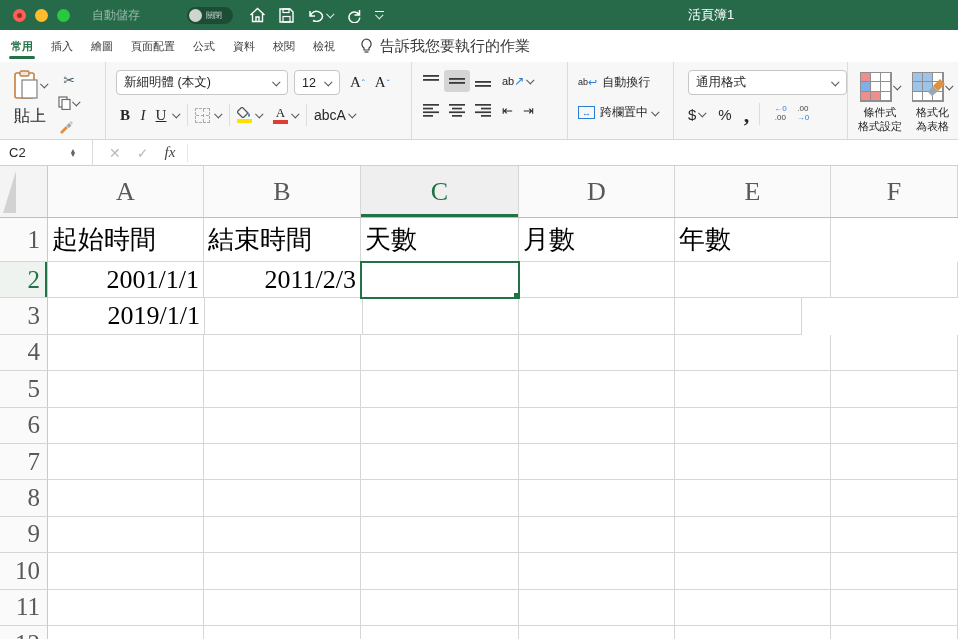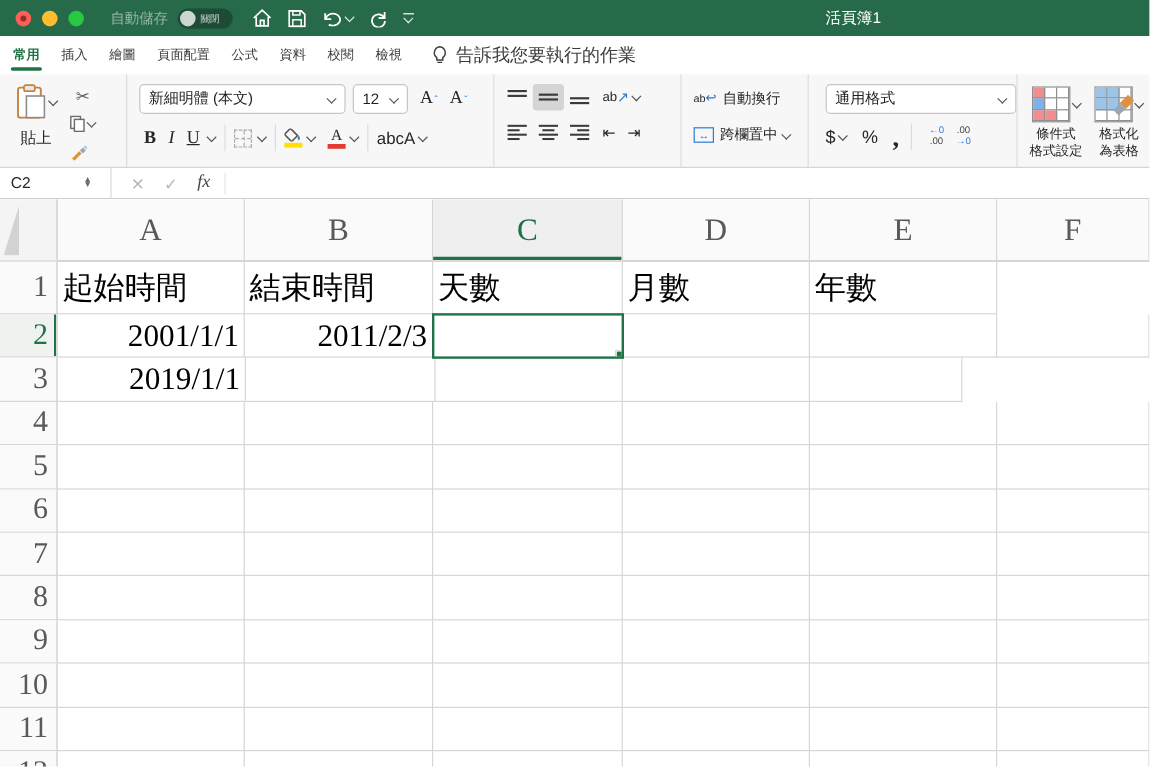--- a/index.html
+++ b/index.html
@@ -9,21 +9,21 @@
   .chv.lt { border-color:#dfe9e3; }
 
   
   #titlebar { position:absolute; top:0; left:0; width:958px; height:30px;
     background:linear-gradient(#2c7251,#25654647) , #276a4a; background:#276a4a;
     display:flex; align-items:center; }
   .traffic { width:13px; height:13px; border-radius:50%; margin-left:9px; display:inline-block; position:relative; }
   .traffic:first-child { margin-left:13px; }
   .t-red { background:#ff5f57; } .t-red::after{ content:''; position:absolute; left:4px; top:4px; width:5px; height:5px; border-radius:50%; background:#93302b;}
   .t-yel { background:#febc2e; } .t-grn { background:#28c840; }
-  #autosave { margin-left:22px; display:flex; align-items:center; }
+  #autosave { margin-left:22px; display:flex; align-items:center;gap:39px; }
   #autosave-label { font-size:12px; color:rgba(255,255,255,0.5); }
   #autosave-toggle { margin-left:8px; width:46px; height:17px; border-radius:9px; background:rgba(0,0,0,0.28); display:flex; align-items:center; }
   #toggle-knob { width:13px; height:13px; border-radius:50%; background:#cdd5cf; margin-left:2px; }
   #toggle-state { font-size:8px; color:rgba(255,255,255,0.75); margin-left:4px; letter-spacing:0; }
   .tb-icons { display:flex; align-items:center; margin-left:16px; gap:13px; }
   .tb-btn { color:#fff; display:flex; align-items:center; }
   .tb-btn svg { display:block; }
   #window-title { position:absolute; left:688px; top:0; height:30px; line-height:30px; color:#fff; font-size:13px; }
 
   
@@ -42,21 +42,21 @@
   .rrow { display:flex; align-items:center; }
   .combo { background:#fff; border:1px solid #c6c6c6; border-radius:4px; height:25px; display:flex; align-items:center; padding:0 7px; font-size:12.5px; color:#1f1f1f; }
   .combo .chv { margin-left:auto; }
   .ibtn { display:flex; align-items:center; justify-content:center; color:#262626; cursor:default; }
   .lbl { font-size:12px; color:#262626; }
 
   
   #g-clip { width:105px; display:flex; padding-left:8px; }
   #paste-btn { display:flex; flex-direction:column; align-items:center; width:44px; }
   #paste-top { display:flex; align-items:flex-start; gap:3px; }
-  #paste-label { font-size:13px; color:#262626; margin-top:6px; }
+  #paste-label { font-size:16px; color:#262626; margin-top:6px; }
   #clip-col { display:flex; flex-direction:column; gap:7px; margin-left:6px; margin-top:2px; }
   .small-ic { height:16px; display:flex; align-items:center; gap:3px; }
 
   
   #g-font { width:306px; padding-left:10px; }
   #font-name { width:172px; }
   #font-size { width:46px; margin-left:6px; }
   .fontsz-btn { font-family:"Liberation Serif",serif; font-size:15px; margin-left:10px; position:relative; }
   .fontsz-btn sup { font-size:9px; color:#2b7cd3; margin-left:1px; }
   #g-font .rrow2 { margin-top:9px; display:flex; align-items:center; }

